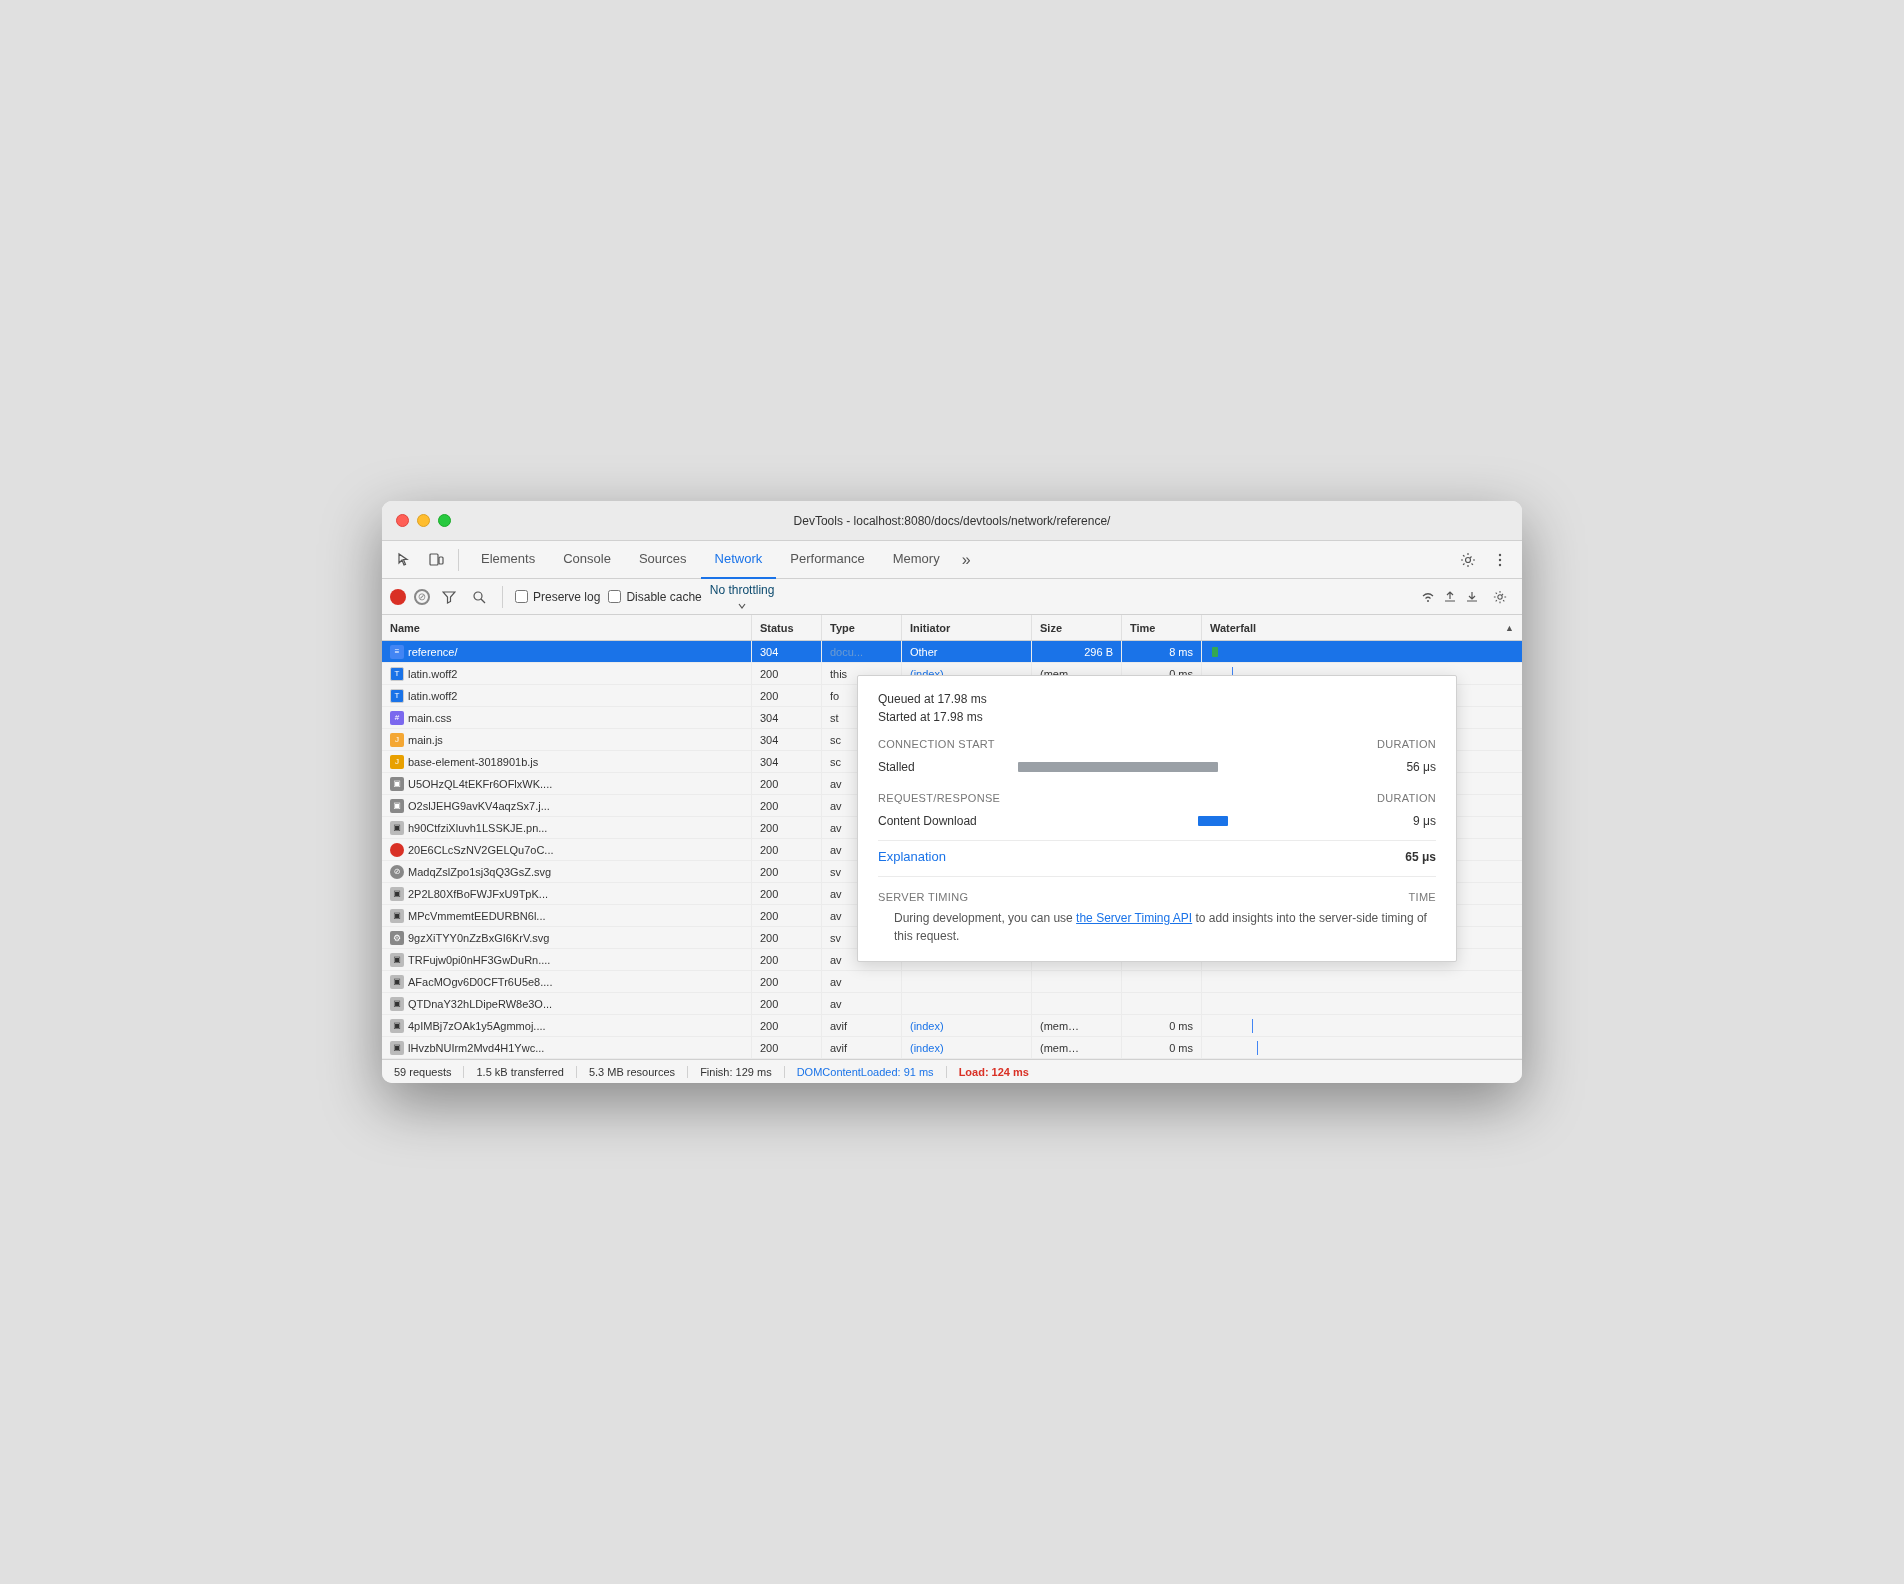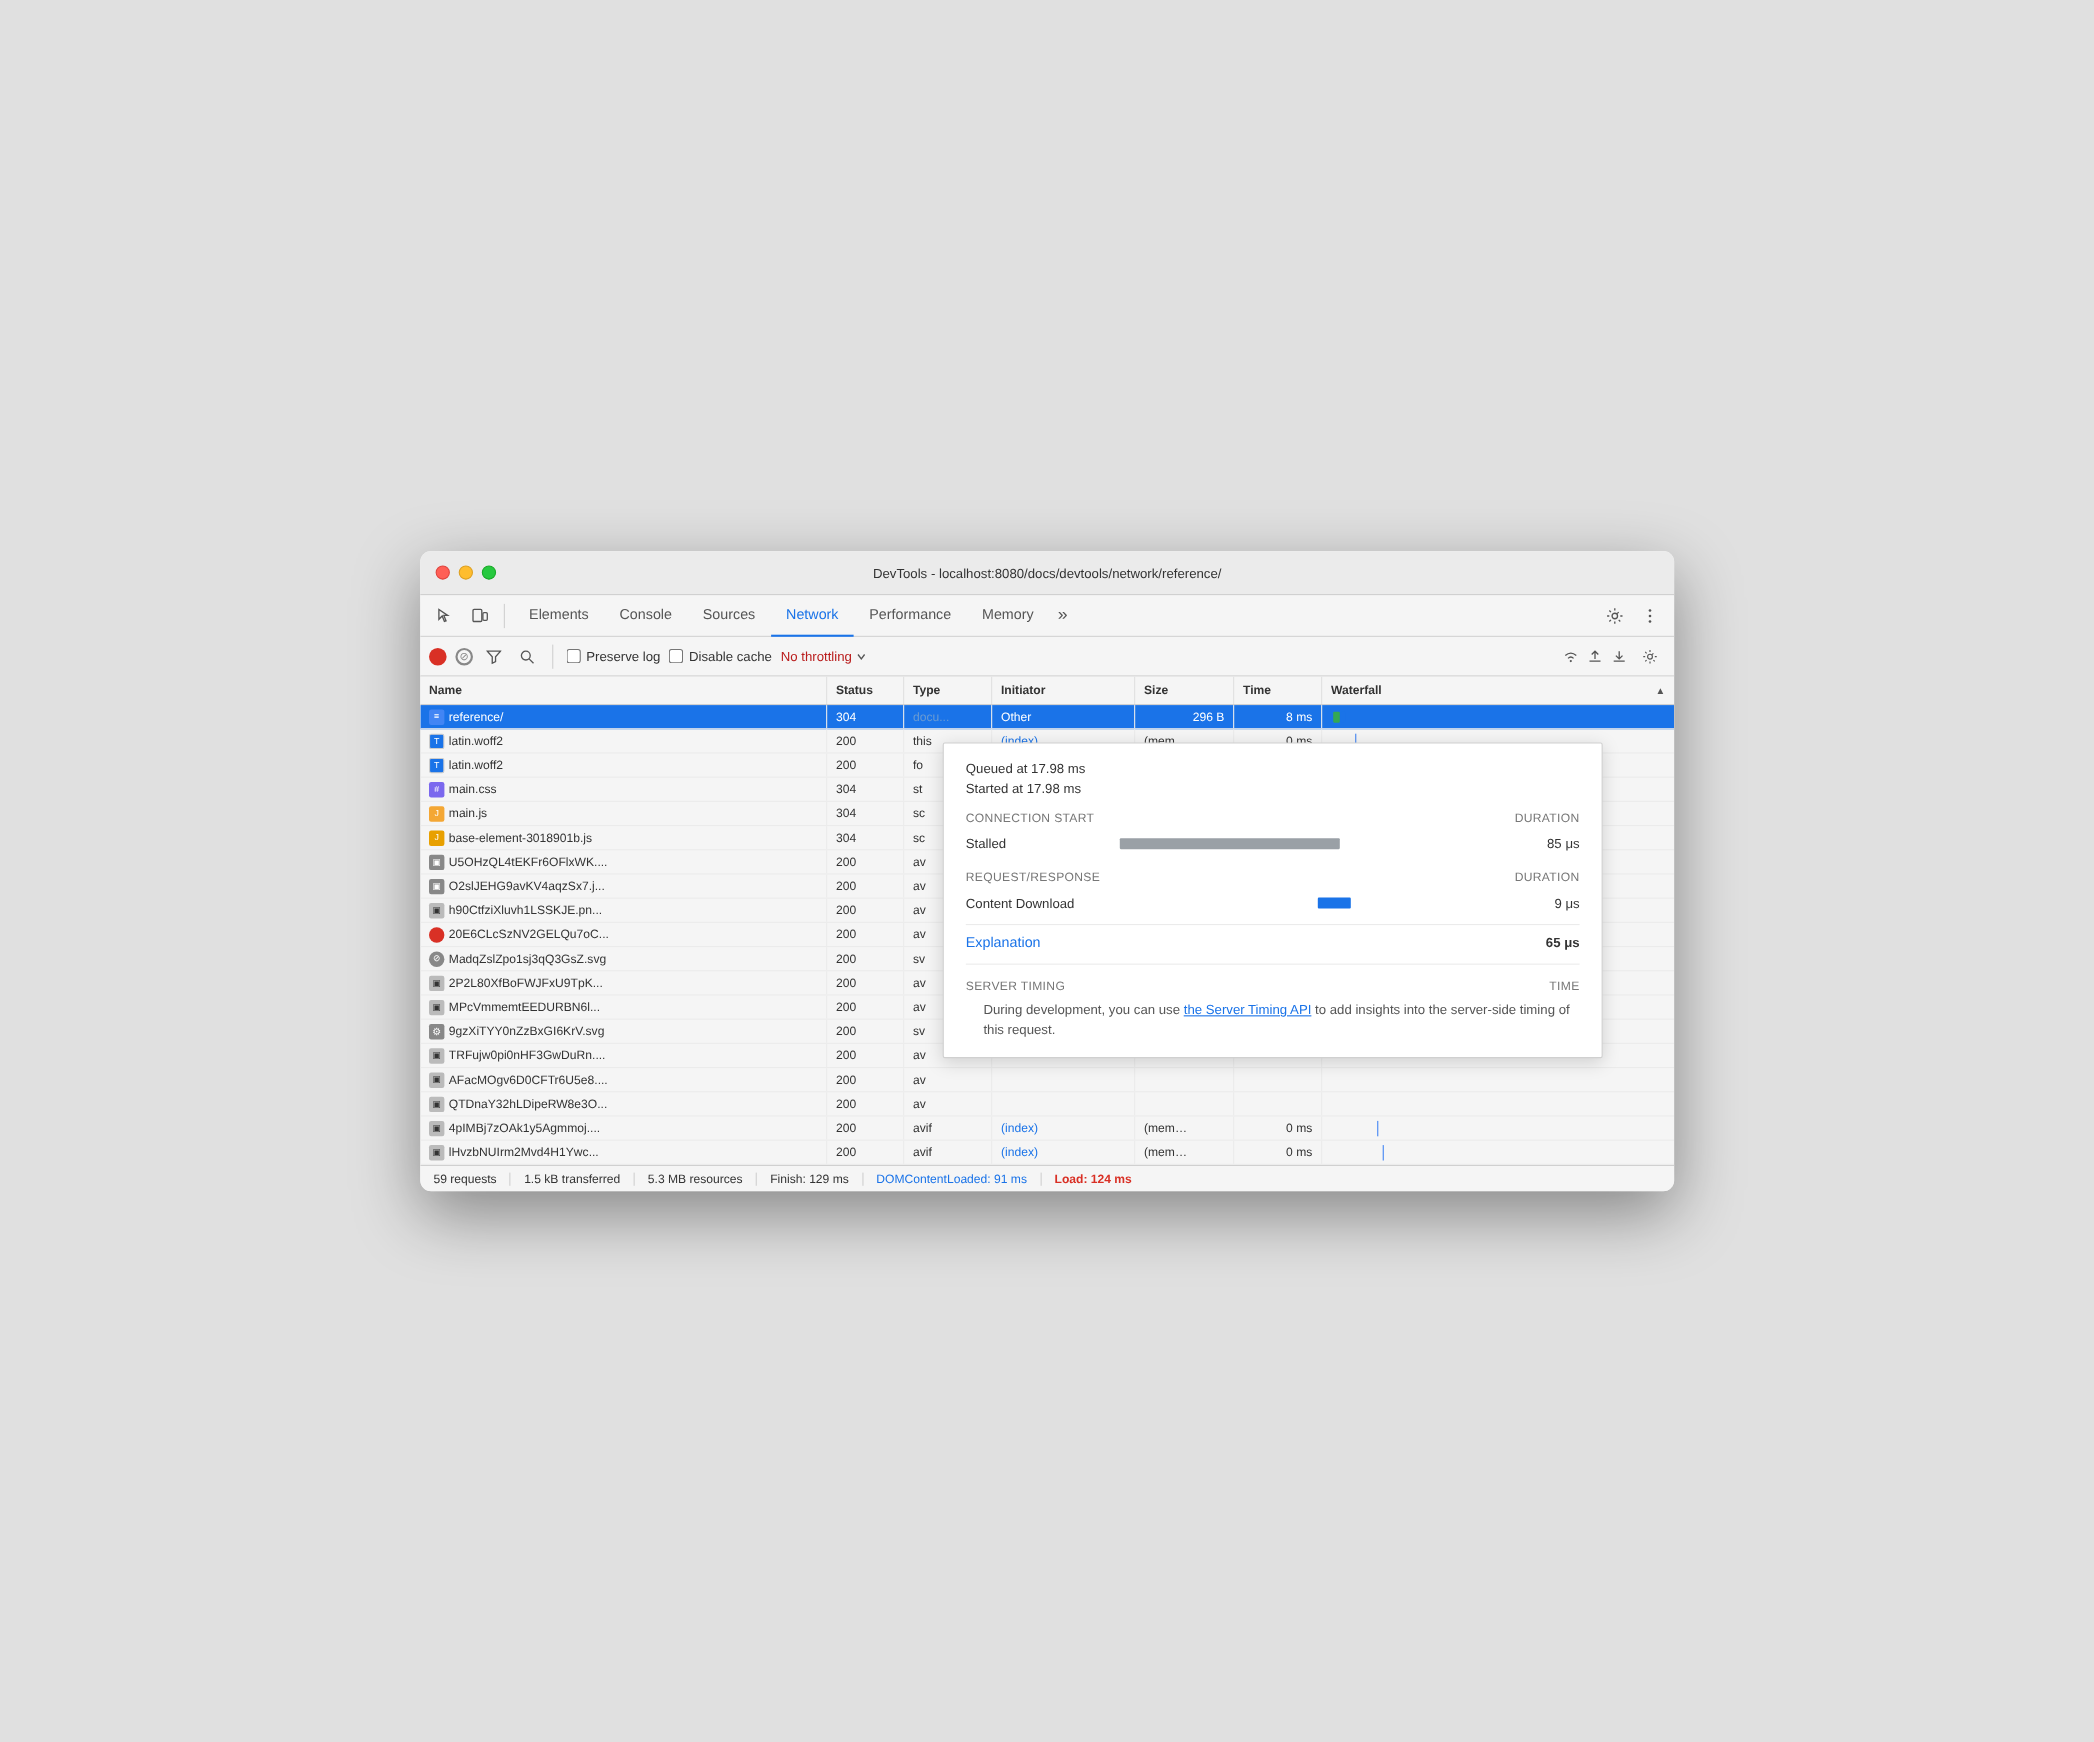--- a/index.html
+++ b/index.html
@@ -167,22 +167,23 @@
       font-size: 12px;
       color: #333;
       cursor: pointer;
     }
     .checkbox-label input { cursor: pointer; }
     .throttle-select {
       display: flex;
       align-items: center;
       gap: 4px;
       font-size: 12px;
-      color: #b91c1c;
+      color: #0c4a6e;
       cursor: pointer;
+      flex-direction: column;
     }
     .network-icons {
       display: flex;
       align-items: center;
       gap: 6px;
       margin-left: auto;
     }
 
     .table-container {
       flex: 1;
@@ -799,21 +800,21 @@
       <div class="popup-section-header">
         <span class="popup-section-title">Connection Start</span>
         <span class="popup-duration-label">DURATION</span>
       </div>
 
       <div class="popup-timing-row">
         <div class="popup-timing-name">Stalled</div>
         <div class="popup-timing-bar-area">
           <div class="popup-timing-bar bar-gray"></div>
         </div>
-        <div class="popup-timing-duration">85 μs</div>
+        <div class="popup-timing-duration">56 μs</div>
       </div>
 
       <div class="popup-section-header">
         <span class="popup-section-title">Request/Response</span>
         <span class="popup-duration-label">DURATION</span>
       </div>
 
       <div class="popup-timing-row">
         <div class="popup-timing-name">Content Download</div>
         <div class="popup-timing-bar-area">

